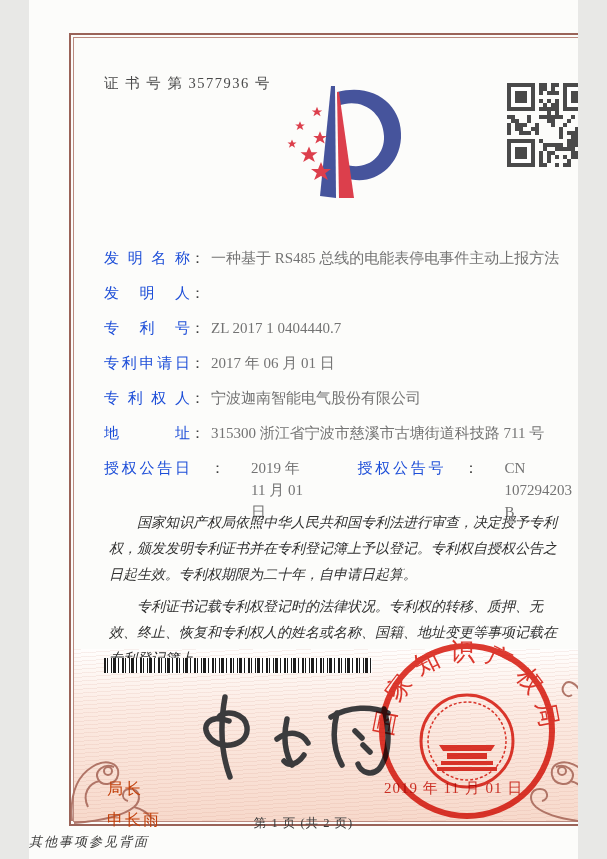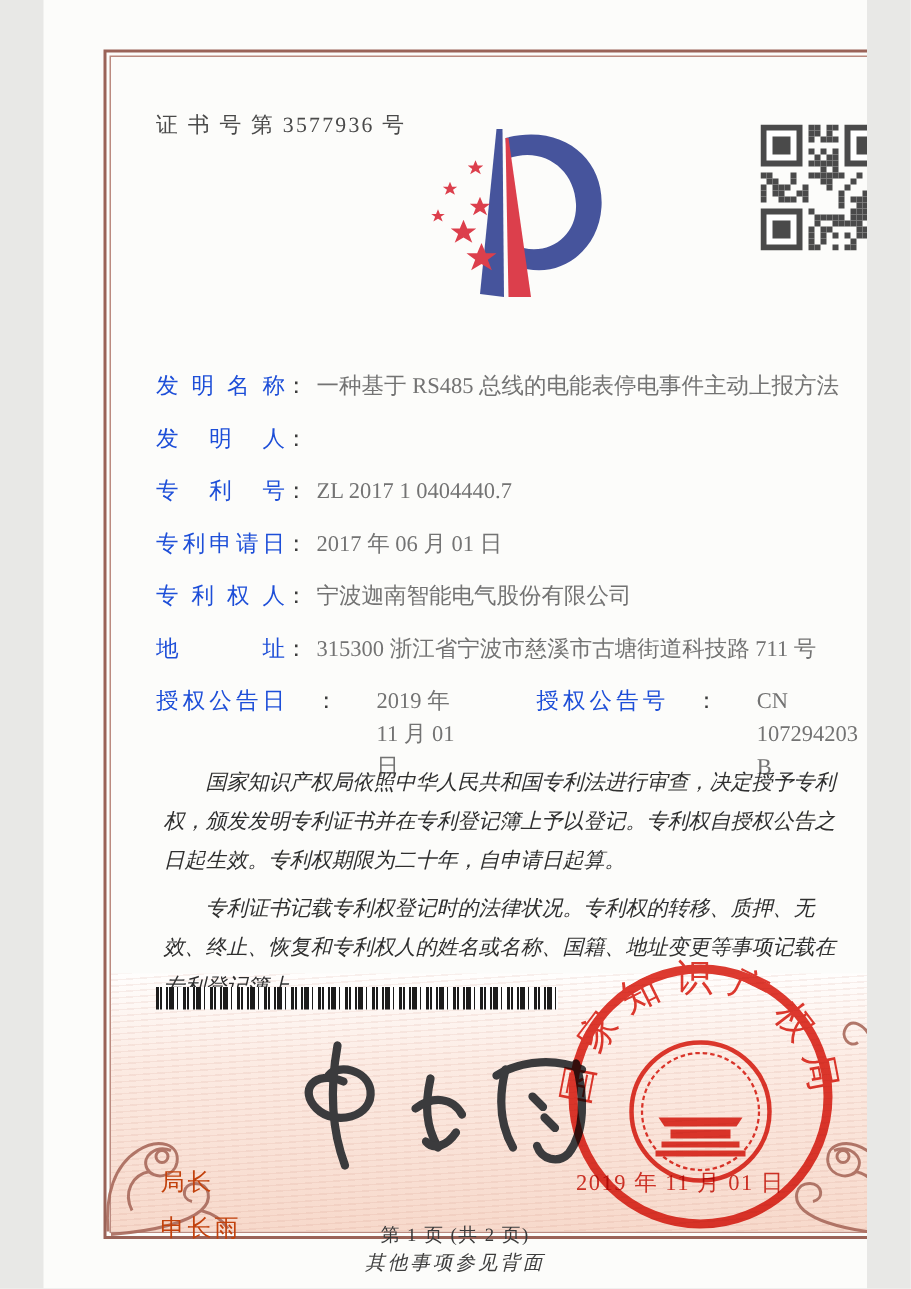--- a/index.html
+++ b/index.html
@@ -74,21 +74,21 @@
   .seal{position:absolute;left:343px;top:637px;mix-blend-mode:multiply;}
   .seal-date{
     position:absolute;left:355px;top:779px;z-index:6;
     color:#d2382d;font-size:15px;letter-spacing:1px;mix-blend-mode:multiply;
   }
   .page-info{
     position:absolute;left:0;right:0;top:799px;text-align:center;
     font-size:12.5px;color:#3a3a3a;letter-spacing:1px;margin-top:16px;
   }
   .back-note{
-    position:absolute;left:0;right:0;top:833px;text-align:center;
+    position:absolute;left:0;right:0;top:833px;text-align:left;
     font-size:13px;color:#3d3d3d;letter-spacing:2px;font-style:italic;
   }
 </style>
 </head>
 <body>
 
 <div class="page">
 
   <div class="frame">
     <div class="frame-inner"></div>

